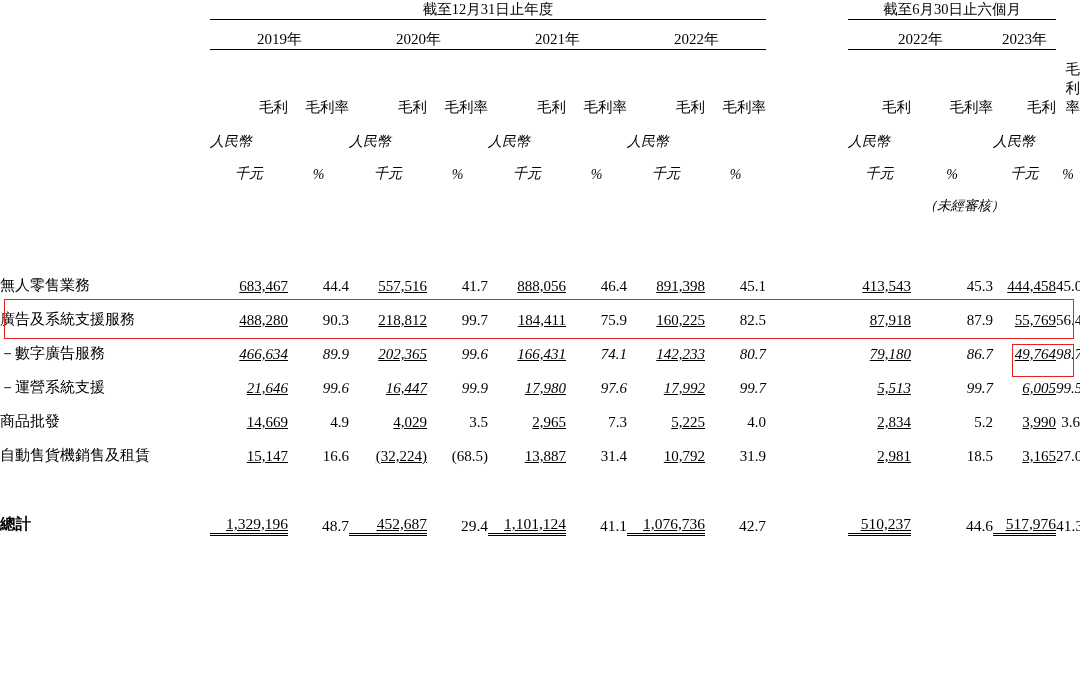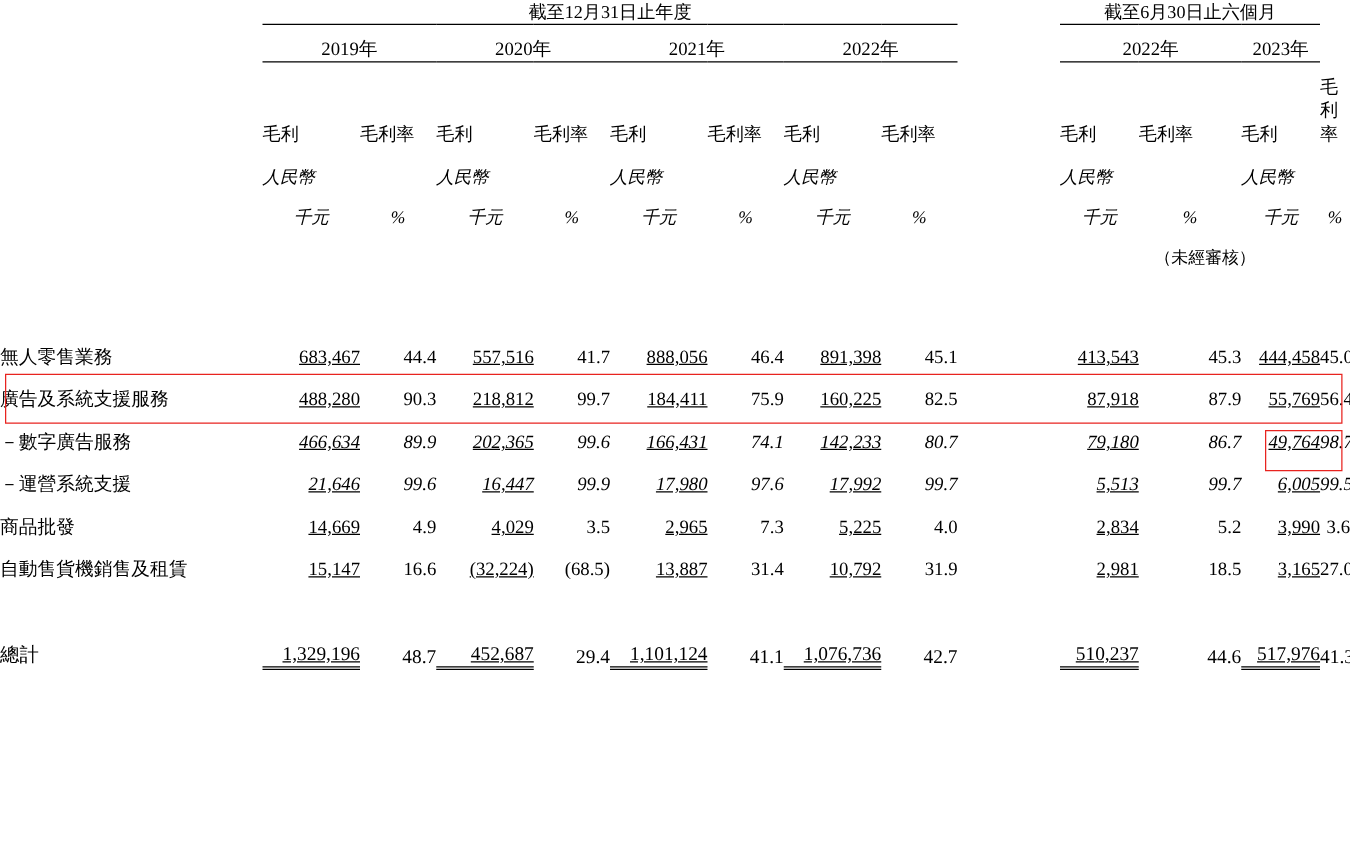--- a/index.html
+++ b/index.html
@@ -70,39 +70,40 @@
     font-family: "Liberation Serif", serif;
     padding-bottom: 4px;
   }
   .hdr-year {
     text-align: center;
     font-size: 15px;
     font-weight: bold;
     padding-bottom: 4px;
   }
   .hdr-sub {
-    text-align: left;
+    text-align: right;
     font-size: 14.5px;
     padding-bottom: 3px;
   }
   .hdr-unit {
     text-align: left;
     font-size: 14px;
     font-style: italic;
     padding-bottom: 2px;
   }
   .hdr-unit2 {
     text-align: center;
     font-size: 14px;
     font-style: italic;
     padding-bottom: 2px;
   }
   .hdr-note {
     text-align: center;
     font-size: 13.5px;
+    font-style: italic;
     padding-bottom: 2px;
   }
   .rule-bot { border-bottom: 1px solid #000; }
 
   .spacer-row td { height: 10px; }
   .row td { height: 32px; }
   .row-tall td { height: 34px; }
 
   .total-row td {
     font-weight: bold;
@@ -355,21 +356,21 @@
       <td class="cell-val">3,165</td>
       <td class="cell-pct">27.0</td>
     </tr>
 
 
     <tr class="spacer-row">
           <td colspan="14" style="height:34px"></td>
         </tr>
 
     <tr class="total-row">
-      <td class="cell-label" style="font-weight:normal">總計</td>
+      <td class="cell-label" style="font-weight:bold">總計</td>
       <td class="cell-val dblunder">1,329,196</td>
       <td class="cell-pct">48.7</td>
       <td class="cell-val dblunder">452,687</td>
       <td class="cell-pct">29.4</td>
       <td class="cell-val dblunder">1,101,124</td>
       <td class="cell-pct">41.1</td>
       <td class="cell-val dblunder">1,076,736</td>
       <td class="cell-pct">42.7</td>
       <td></td>
       <td class="cell-val dblunder">510,237</td>

